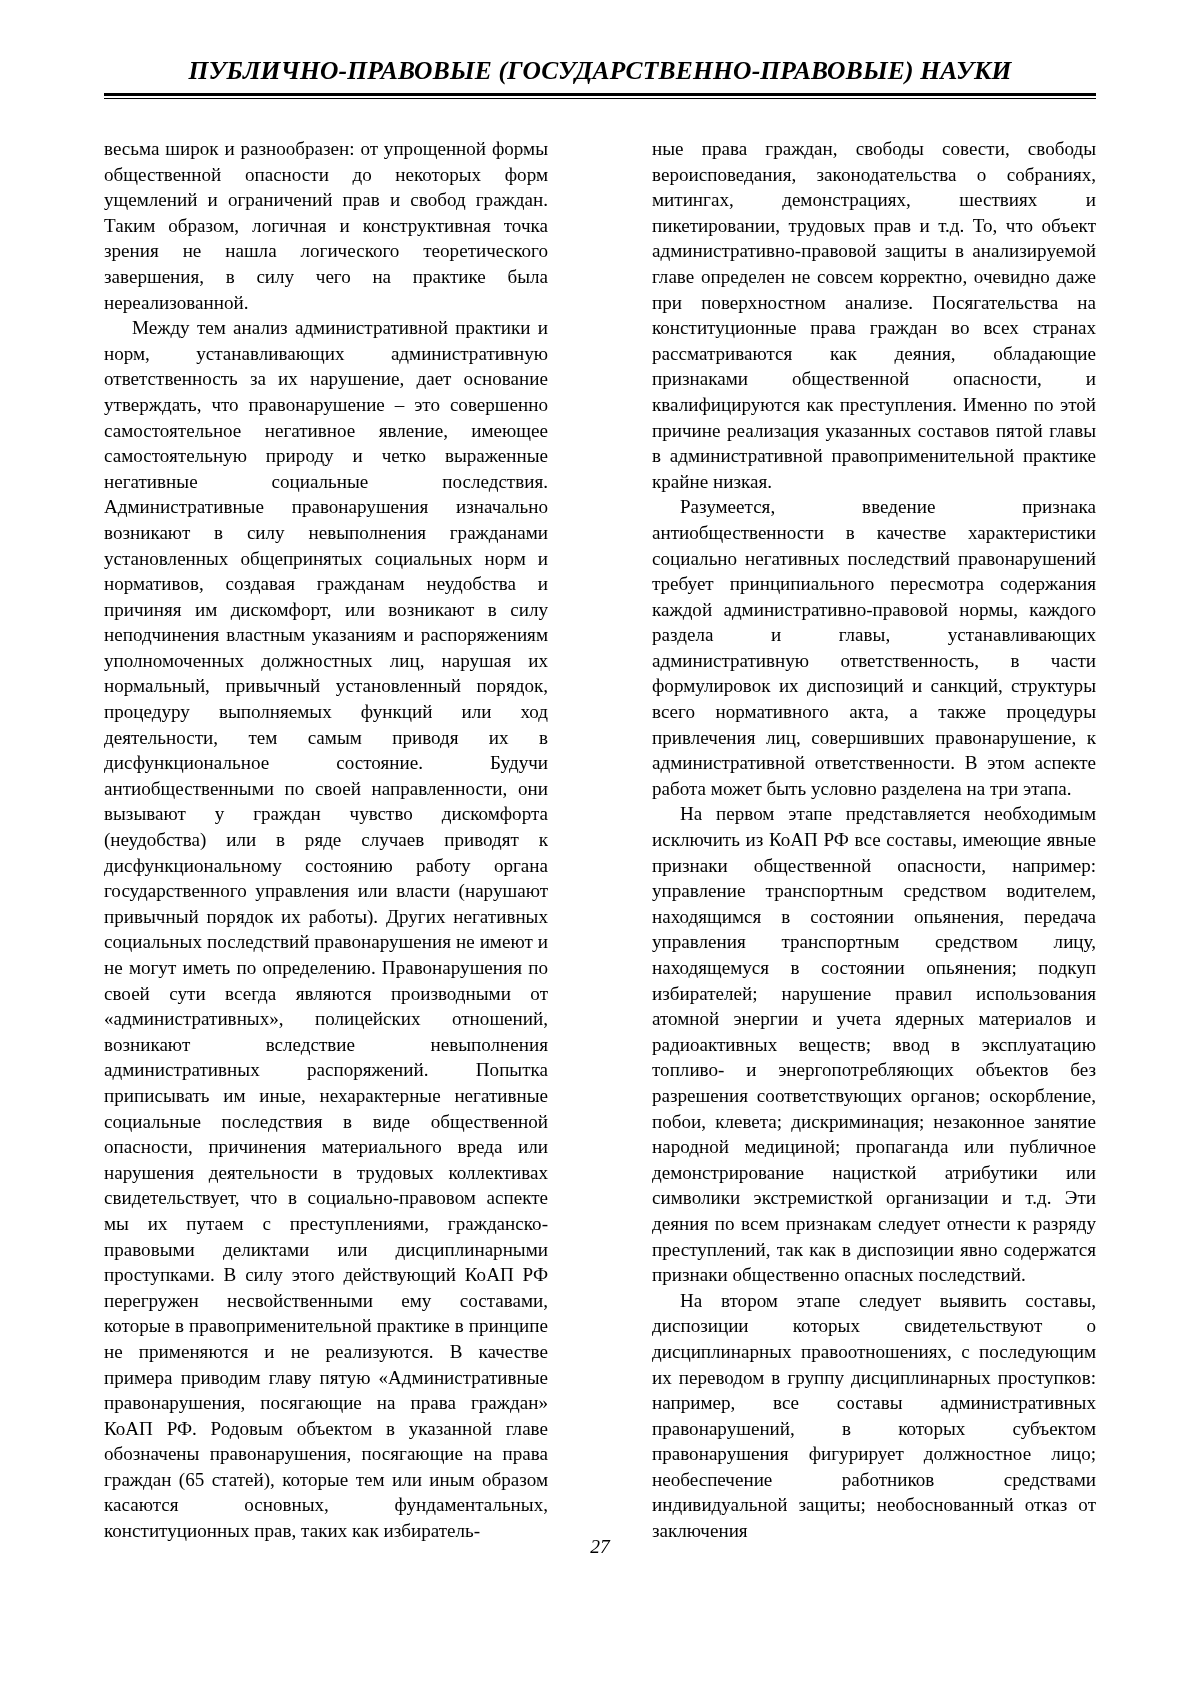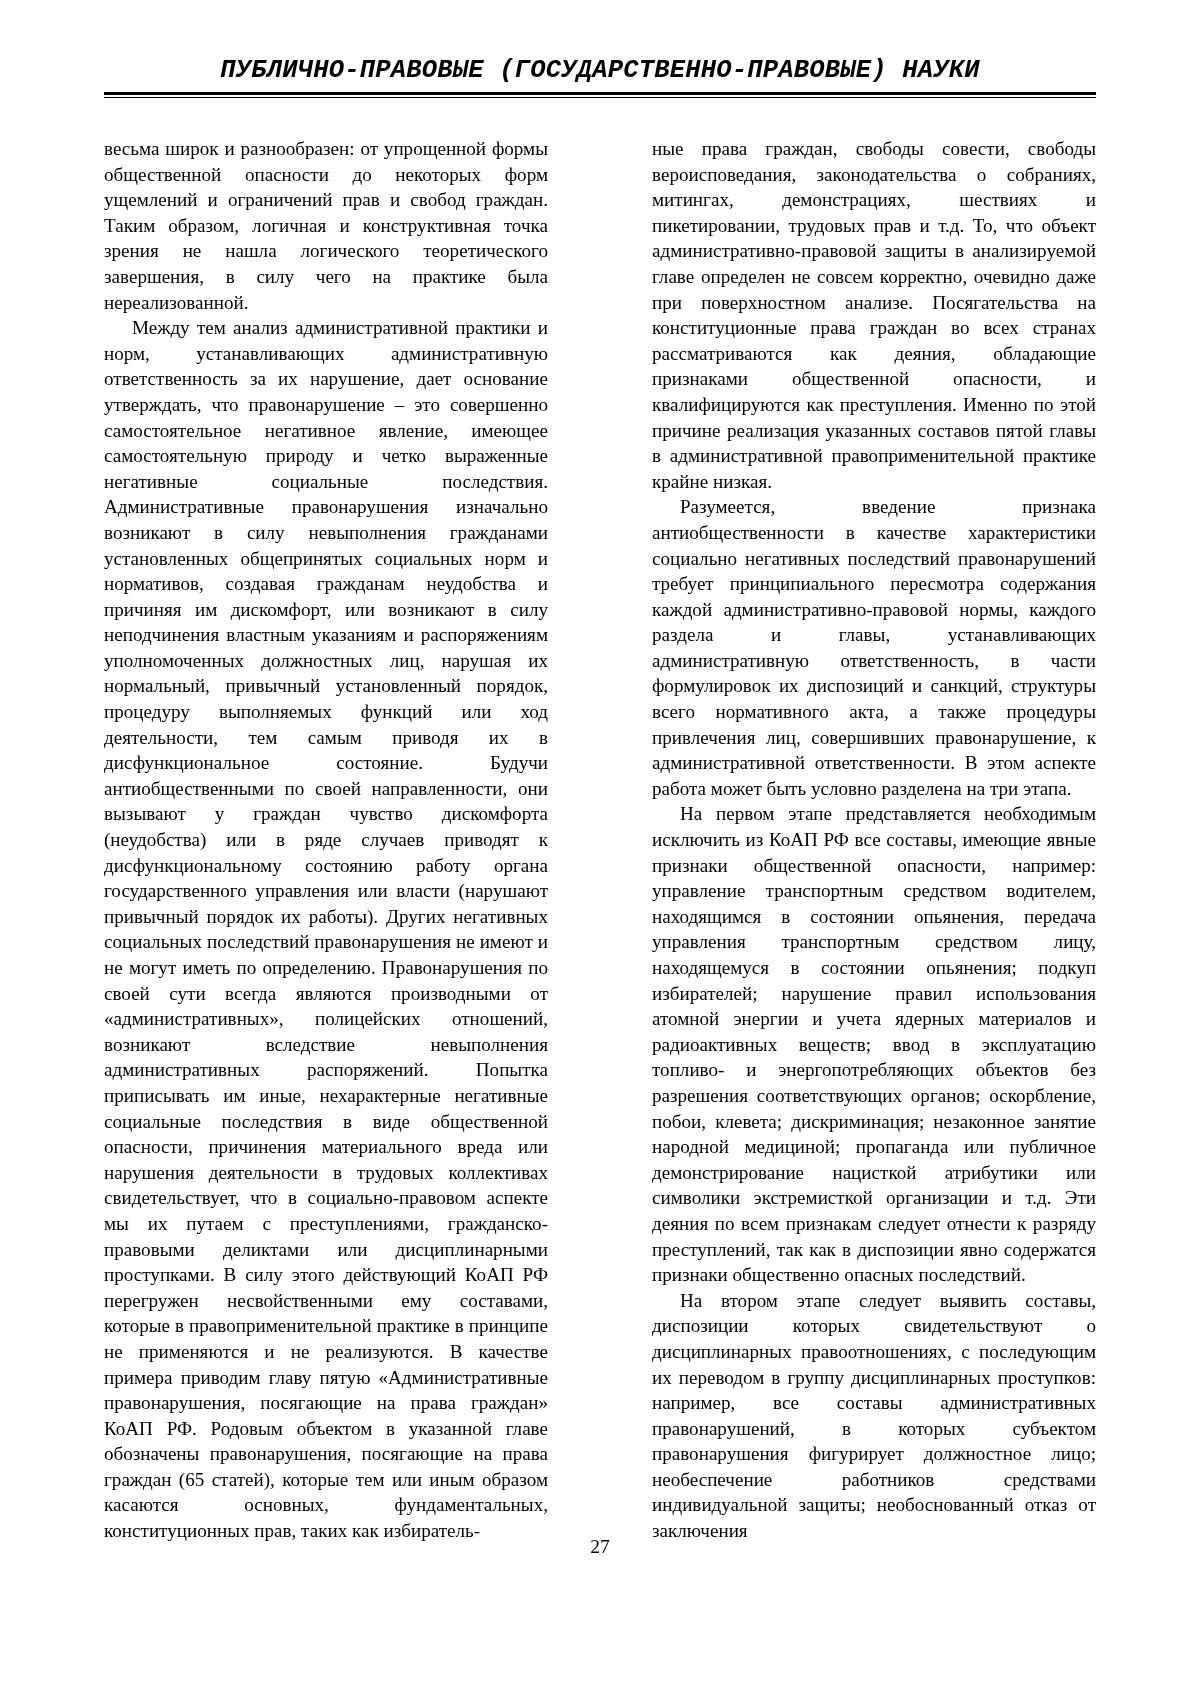--- a/index.html
+++ b/index.html
@@ -18,21 +18,21 @@
     font-family: "Liberation Serif", serif;
     color: #000000;
   }
   .header-area {
     position: absolute;
     left: 104px;
     top: 56px;
     width: 992px;
   }
   .header-title {
-    font-family: Liberation Mono, monospace;
+    font-family: Liberation Serif, serif;
     font-style: italic;
     font-weight: bold;
     font-size: 25.5px;
     letter-spacing: 0.2px;
     text-align: center;
     white-space: nowrap;
     color: #000;
   }
   .header-rule-thick {
     margin-top: 7px;
@@ -67,20 +67,21 @@
     margin-top: 12px;
   }
   .page-number {
     position: absolute;
     left: 0;
     right: 0;
     top: 1536px;
     text-align: center;
     font-size: 19.5px;
     font-family: "Liberation Serif", serif;
+    font-style: italic;
   }
 </style>
 </head>
 <body>
 
 <div class="page">
 
   <div class="header-area">
     <div class="header-title">ПУБЛИЧНО-ПРАВОВЫЕ (ГОСУДАРСТВЕННО-ПРАВОВЫЕ) НАУКИ</div>
     <div class="header-rule-thick"></div>

